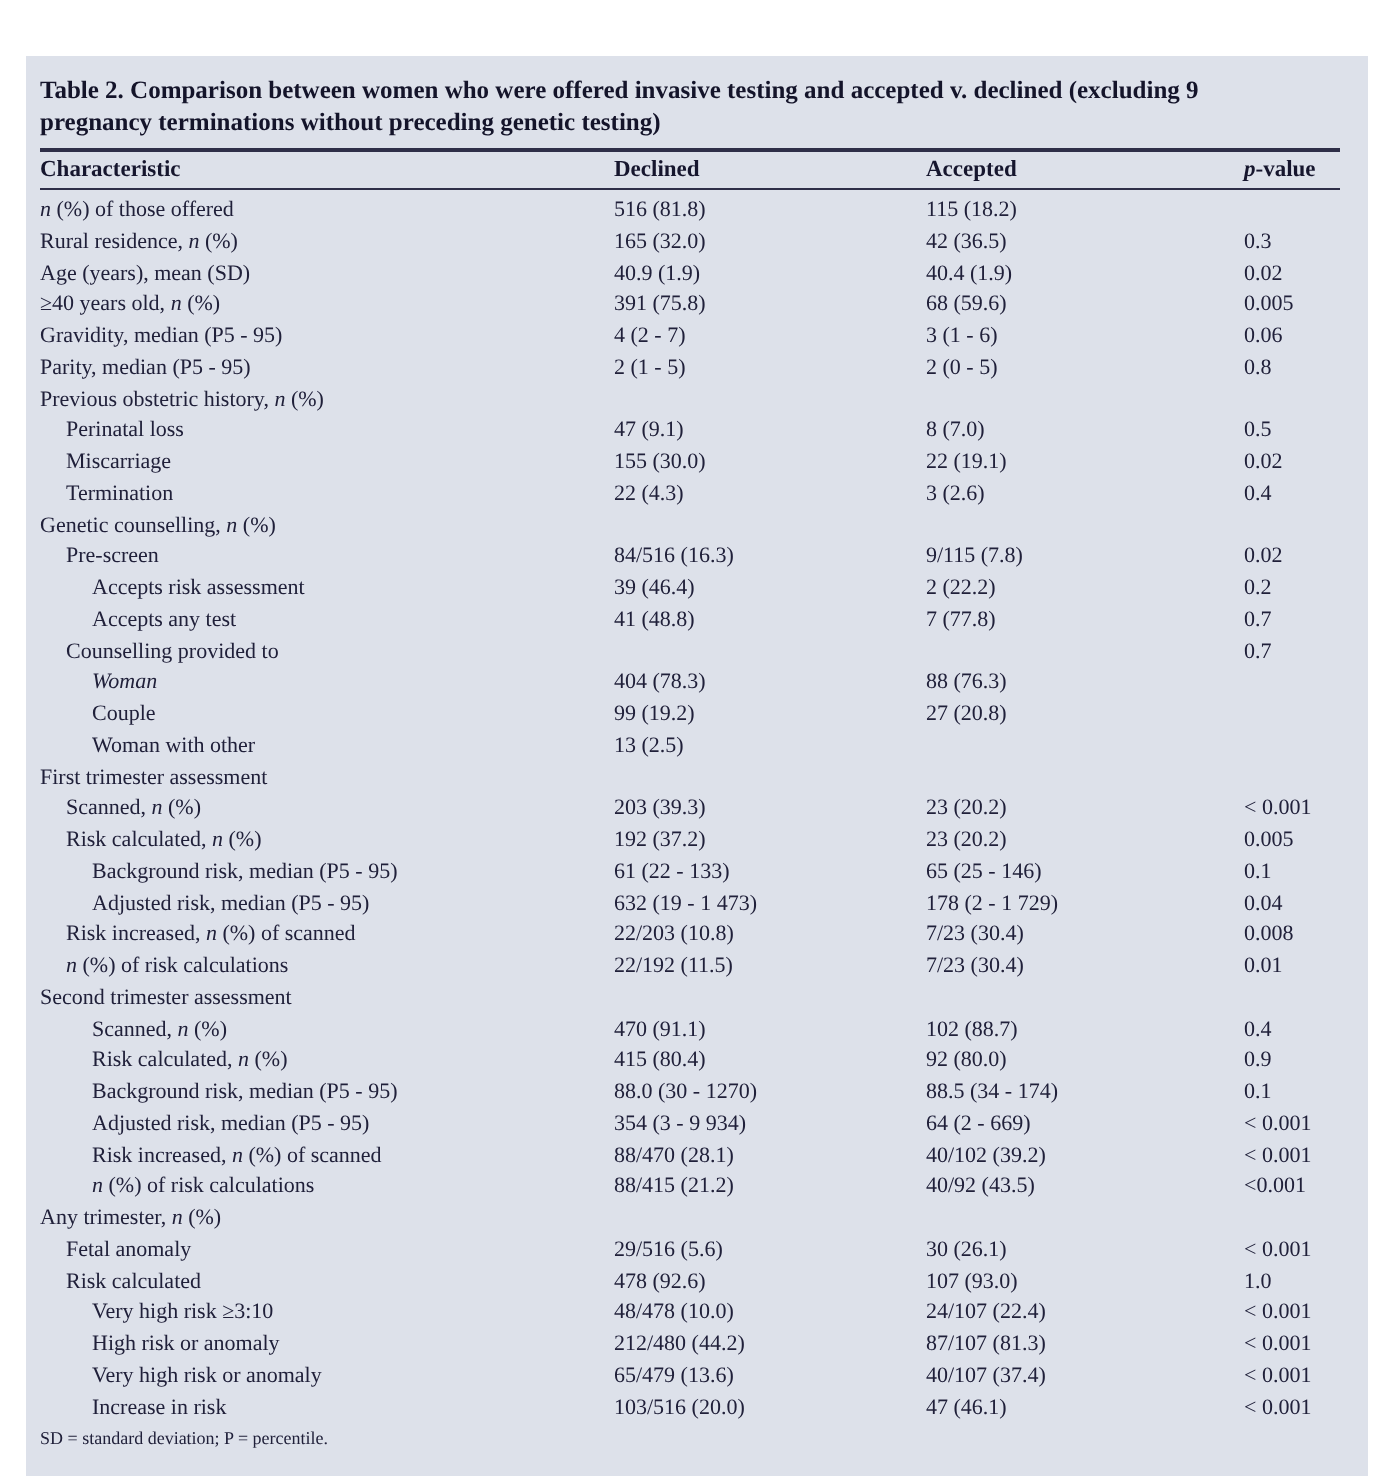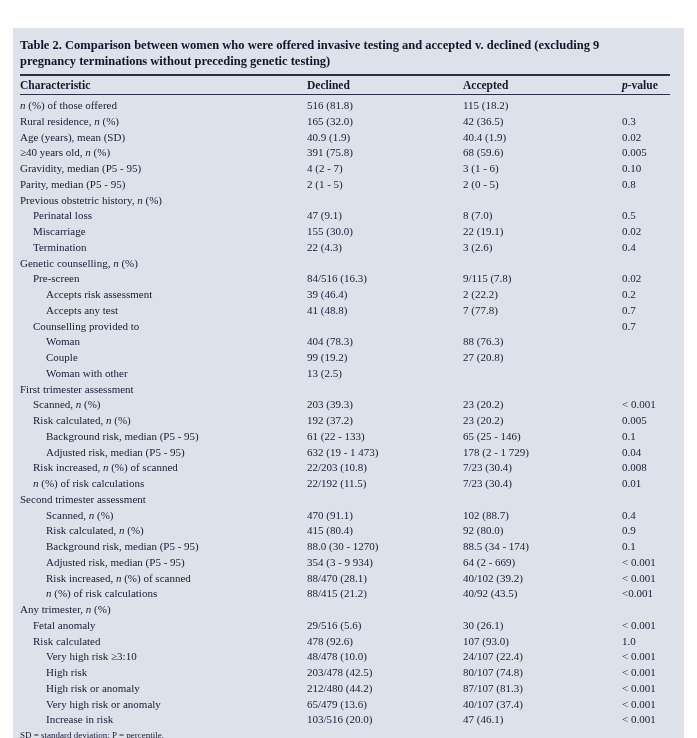--- a/index.html
+++ b/index.html
@@ -101,21 +101,21 @@
         <tr>
           <td>≥40 years old, <i>n</i> (%)</td>
           <td>391 (75.8)</td>
           <td>68 (59.6)</td>
           <td>0.005</td>
         </tr>
         <tr>
           <td>Gravidity, median (P5 - 95)</td>
           <td>4 (2 - 7)</td>
           <td>3 (1 - 6)</td>
-          <td>0.10</td>
+          <td>0.06</td>
         </tr>
         <tr>
           <td>Parity, median (P5 - 95)</td>
           <td>2 (1 - 5)</td>
           <td>2 (0 - 5)</td>
           <td>0.8</td>
         </tr>
         <tr>
           <td>Previous obstetric history, <i>n</i> (%)</td>
           <td></td>
@@ -164,21 +164,21 @@
           <td>7 (77.8)</td>
           <td>0.7</td>
         </tr>
         <tr>
           <td style="padding-left: 13px;">Counselling provided to</td>
           <td></td>
           <td></td>
           <td>0.7</td>
         </tr>
         <tr>
-          <td style="padding-left: 26px;">Woman</td>
+          <td style="padding-left: 26px; font-style: italic;">Woman</td>
           <td>404 (78.3)</td>
           <td>88 (76.3)</td>
           <td></td>
         </tr>
         <tr>
           <td style="padding-left: 26px;">Couple</td>
           <td>99 (19.2)</td>
           <td>27 (20.8)</td>
           <td></td>
         </tr>
@@ -287,26 +287,20 @@
         <tr>
           <td style="padding-left: 13px;">Risk calculated</td>
           <td>478 (92.6)</td>
           <td>107 (93.0)</td>
           <td>1.0</td>
         </tr>
         <tr>
           <td style="padding-left: 26px;">Very high risk ≥3:10</td>
           <td>48/478 (10.0)</td>
           <td>24/107 (22.4)</td>
-          <td>&lt; 0.001</td>
-        </tr>
-        <tr>
-          <td style="padding-left: 26px;">High risk</td>
-          <td>203/478 (42.5)</td>
-          <td>80/107 (74.8)</td>
           <td>&lt; 0.001</td>
         </tr>
         <tr>
           <td style="padding-left: 26px;">High risk or anomaly</td>
           <td>212/480 (44.2)</td>
           <td>87/107 (81.3)</td>
           <td>&lt; 0.001</td>
         </tr>
         <tr>
           <td style="padding-left: 26px;">Very high risk or anomaly</td>

